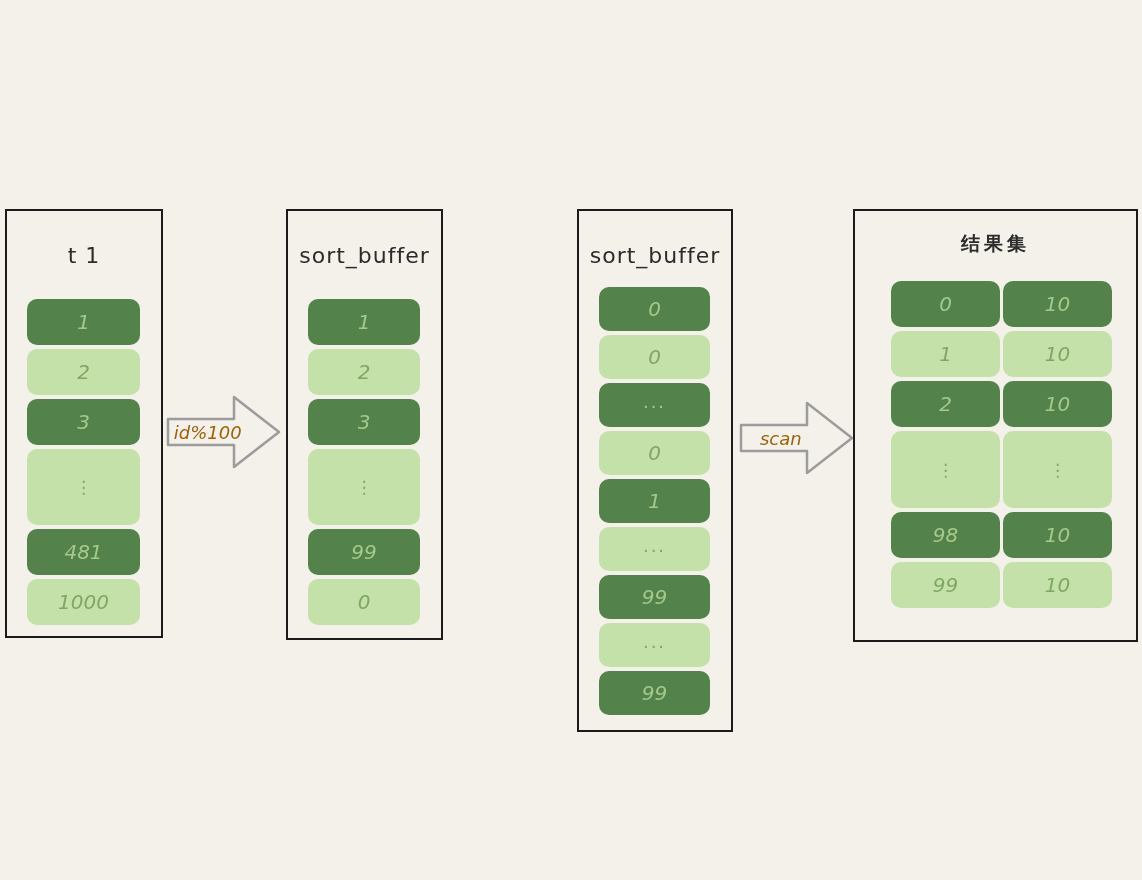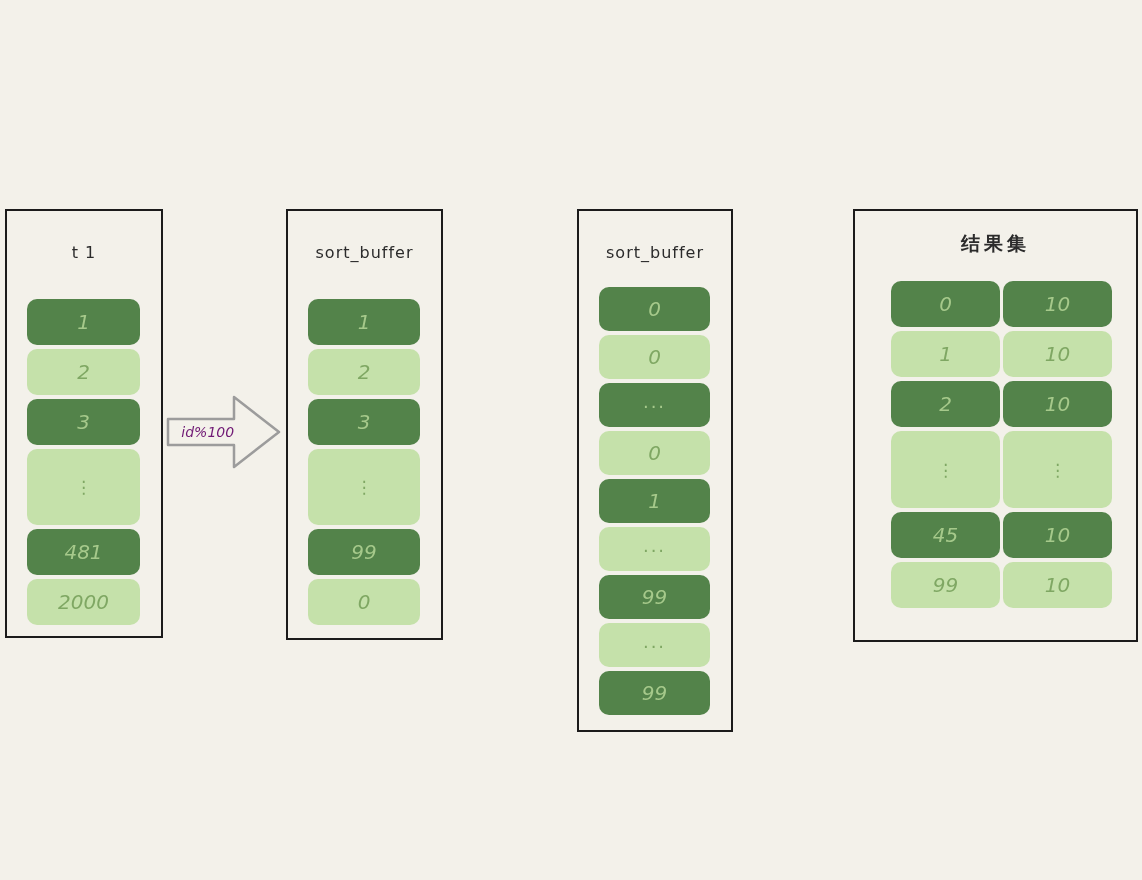--- a/index.html
+++ b/index.html
@@ -8,21 +8,21 @@
     background:#f3f1ea;
     font-family:"DejaVu Sans","Liberation Sans",sans-serif;
     color:#2e2e2e;
   }
   .box{
     position:absolute;box-sizing:border-box;
     border:2px solid #1b1b1b;background:transparent;
   }
   .box-title{
     position:absolute;top:32px;left:0;right:0;
-    text-align:center;font-size:16px;color:#2b2b2b;
+    text-align:center;font-size:22px;color:#2b2b2b;
     letter-spacing:1px;
   }
   .box-title.cn{top:20px;font-weight:bold;font-size:19px;letter-spacing:4px;}
   .cells{
     position:absolute;left:20px;right:21px;
     display:flex;flex-direction:column;gap:4px;
   }
   .cell{
     box-sizing:border-box;height:46px;border-radius:10px;
     display:flex;align-items:center;justify-content:center;
@@ -42,38 +42,38 @@
   }
   .row{display:flex;gap:3px;height:46px;}
   .row.tall{height:77px;}
   .row .cell{flex:1;height:100%;}
   
   .arrow{position:absolute;}
   .arrow svg{display:block;}
   .arrow-label{
     position:absolute;top:50%;left:3%;width:66%;
     transform:translateY(-50%);
-    text-align:center;font-size:14px;font-style:italic;
-    color:#701a75;white-space:nowrap;
+    text-align:center;font-size:18px;font-style:italic;
+    color:#a16207;white-space:nowrap;
   }
 </style>
 </head>
 <body>
 
 <div class="canvas">
 
   <div class="box" style="left:5px;top:209px;width:158px;height:429px;">
     <div class="box-title">t 1</div>
     <div class="cells" style="top:88px;">
       <div class="cell dark">1</div>
       <div class="cell light">2</div>
       <div class="cell dark">3</div>
       <div class="cell light tall dots-v">⋮</div>
       <div class="cell dark">481</div>
-      <div class="cell light">2000</div>
+      <div class="cell light">1000</div>
     </div>
   </div>
 
   <div class="arrow" style="left:166px;top:392px;width:116px;height:80px;">
     <svg width="116" height="80" viewBox="0 0 116 80">
       <polygon points="2,27 68,27 68,5 113,40 68,75 68,53 2,53" fill="#f3f1ea" stroke="#9c9c9c" stroke-width="2.5" stroke-linejoin="round"></polygon>
     </svg>
     <div class="arrow-label">id%100</div>
   </div>
 
@@ -98,20 +98,26 @@
       <div class="cell dark dots-h">...</div>
       <div class="cell light">0</div>
       <div class="cell dark">1</div>
       <div class="cell light dots-h">...</div>
       <div class="cell dark">99</div>
       <div class="cell light dots-h">...</div>
       <div class="cell dark">99</div>
     </div>
   </div>
 
+  <div class="arrow" style="left:739px;top:398px;width:116px;height:80px;">
+    <svg width="116" height="80" viewBox="0 0 116 80">
+      <polygon points="2,27 68,27 68,5 113,40 68,75 68,53 2,53" fill="#f3f1ea" stroke="#9c9c9c" stroke-width="2.5" stroke-linejoin="round"></polygon>
+    </svg>
+    <div class="arrow-label">scan</div>
+  </div>
 
   <div class="box" style="left:853px;top:209px;width:285px;height:433px;padding-left:10px;">
     <div class="box-title cn">结果集</div>
     <div class="rows">
       <div class="row">
         <div class="cell dark">0</div>
         <div class="cell dark">10</div>
       </div>
       <div class="row">
         <div class="cell light">1</div>
@@ -119,21 +125,21 @@
       </div>
       <div class="row">
         <div class="cell dark">2</div>
         <div class="cell dark">10</div>
       </div>
       <div class="row tall">
         <div class="cell light dots-v">⋮</div>
         <div class="cell light dots-v">⋮</div>
       </div>
       <div class="row">
-        <div class="cell dark">45</div>
+        <div class="cell dark">98</div>
         <div class="cell dark">10</div>
       </div>
       <div class="row">
         <div class="cell light">99</div>
         <div class="cell light">10</div>
       </div>
     </div>
   </div>
 
 </div>

